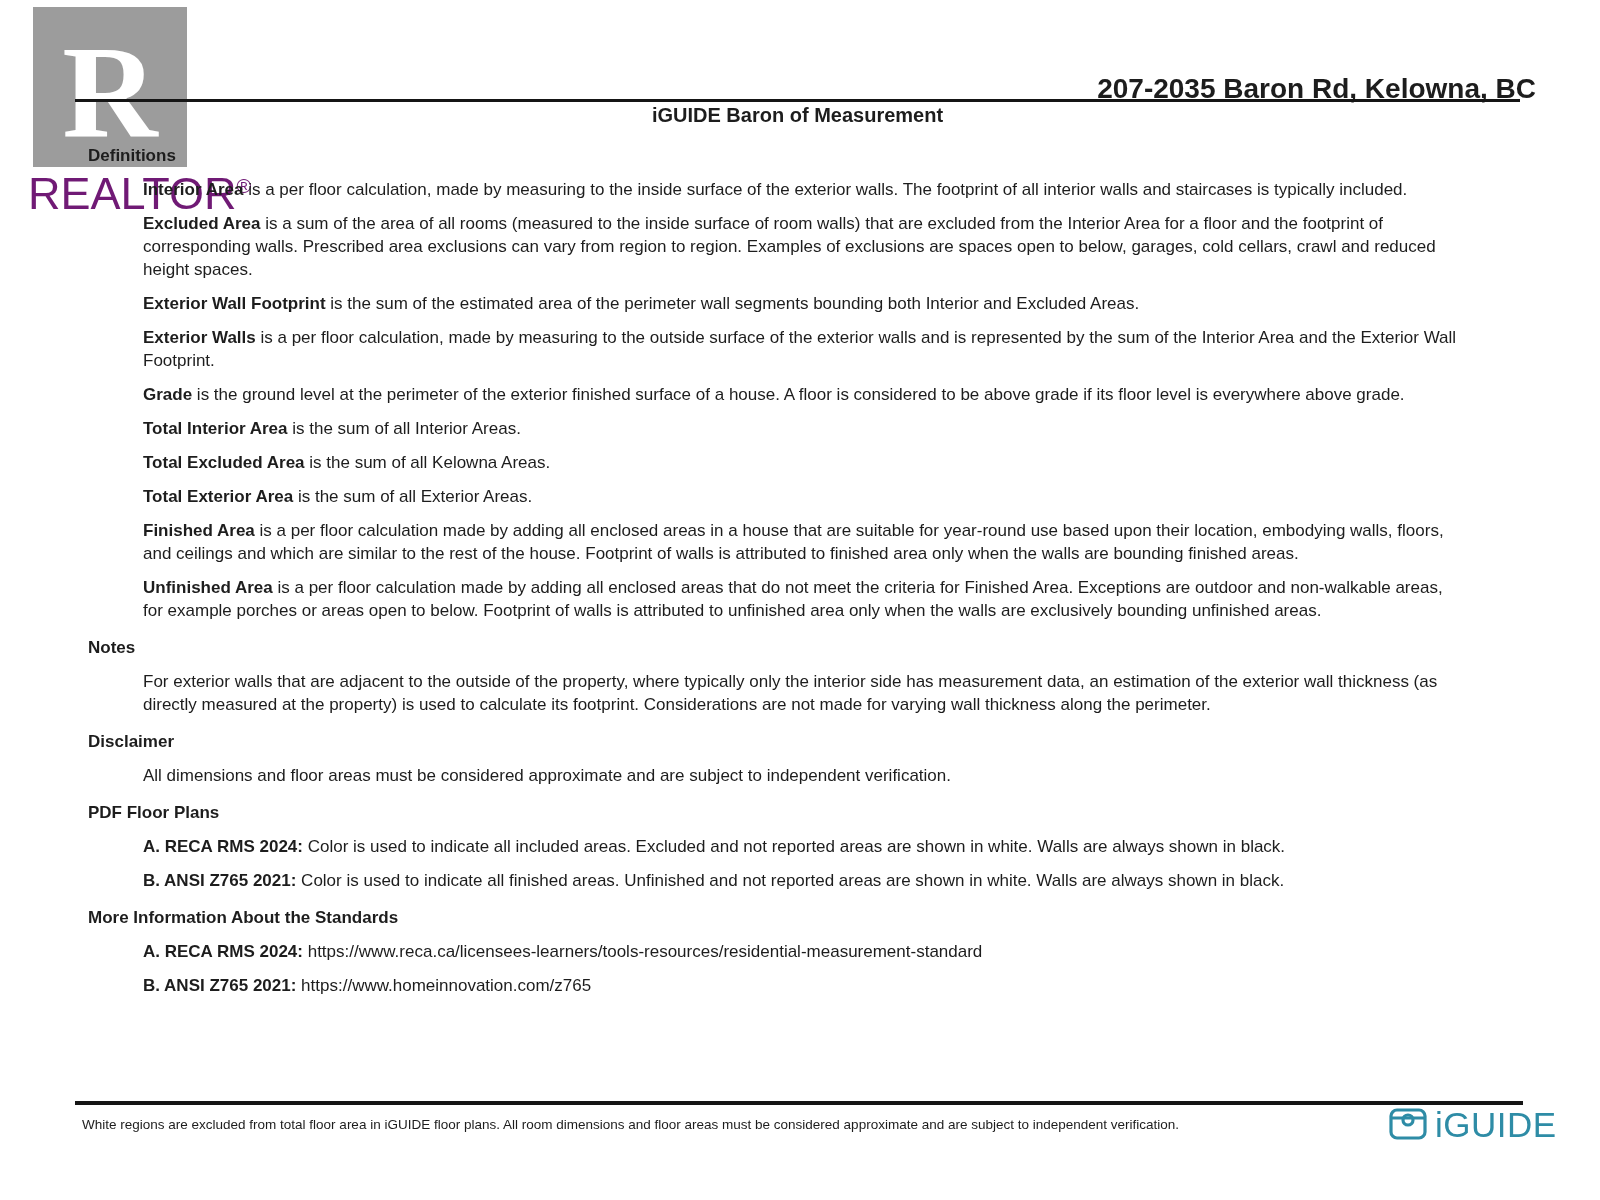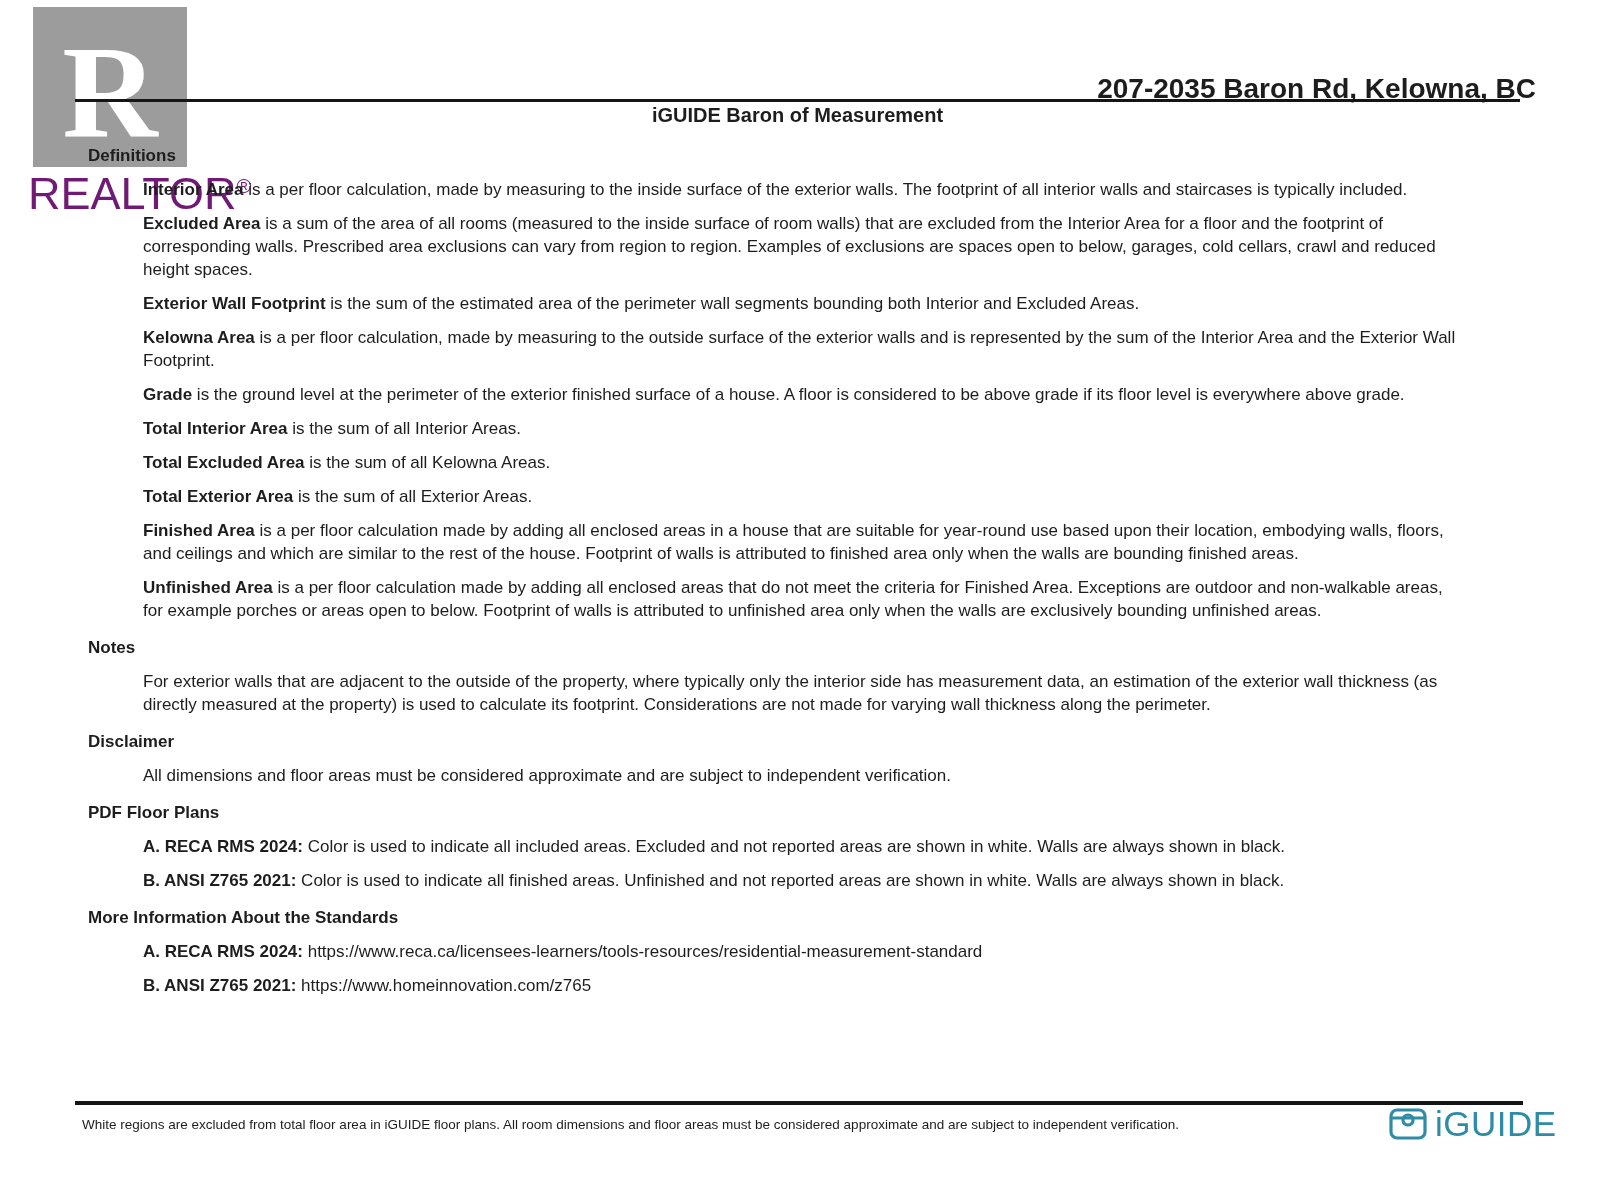--- a/index.html
+++ b/index.html
@@ -58,21 +58,21 @@
   .footer-rule {
     position:absolute; left:75px; top:1101px; width:1448px; height:4px;
     background:#151515; z-index:2;
   }
   .footnote {
     position:absolute; left:82px; top:1116px; width:1250px;
     font-size:13.5px; line-height:18px; margin:0; z-index:1;
   }
   .brand {
     position:absolute; left:1388px; top:1106px; z-index:1;
-    display:flex; align-items:flex-start; gap:7px;
+    display:flex; align-items:center; gap:7px;
   }
   .brand-text { font-size:35px; color:#2e8ca6; letter-spacing:0.5px; line-height:1; }
 </style>
 </head>
 <body>
 
 <div>
 
   <div class="watermark">
     <div class="wm-square">
@@ -85,21 +85,21 @@
   <div class="top-rule"></div>
   <h2 class="page-subtitle">iGUIDE Baron of Measurement</h2>
 
   <main class="content">
 
     <h3 class="first">Definitions</h3>
 
     <p><b>Interior Area</b><span> is a per floor calculation, made by measuring to the inside surface of the exterior walls. The footprint of all interior walls and staircases is typically included.</span></p>
     <p><b>Excluded Area</b><span> is a sum of the area of all rooms (measured to the inside surface of room walls) that are excluded from the Interior Area for a floor and the footprint of corresponding walls. Prescribed area exclusions can vary from region to region. Examples of exclusions are spaces open to below, garages, cold cellars, crawl and reduced height spaces.</span></p>
     <p><b>Exterior Wall Footprint</b><span> is the sum of the estimated area of the perimeter wall segments bounding both Interior and Excluded Areas.</span></p>
-    <p><b>Kelowna Area</b><span> is a per floor calculation, made by measuring to the outside surface of the exterior walls and is represented by the sum of the Interior Area and the Exterior Wall Footprint.</span></p>
+    <p><b>Exterior Walls</b><span> is a per floor calculation, made by measuring to the outside surface of the exterior walls and is represented by the sum of the Interior Area and the Exterior Wall Footprint.</span></p>
     <p><b>Grade</b><span> is the ground level at the perimeter of the exterior finished surface of a house. A floor is considered to be above grade if its floor level is everywhere above grade.</span></p>
     <p><b>Total Interior Area</b><span> is the sum of all Interior Areas.</span></p>
     <p><b>Total Excluded Area</b><span> is the sum of all Kelowna Areas.</span></p>
     <p><b>Total Exterior Area</b><span> is the sum of all Exterior Areas.</span></p>
     <p><b>Finished Area</b><span> is a per floor calculation made by adding all enclosed areas in a house that are suitable for year-round use based upon their location, embodying walls, floors, and ceilings and which are similar to the rest of the house. Footprint of walls is attributed to finished area only when the walls are bounding finished areas.</span></p>
     <p><b>Unfinished Area</b><span> is a per floor calculation made by adding all enclosed areas that do not meet the criteria for Finished Area. Exceptions are outdoor and non-walkable areas, for example porches or areas open to below. Footprint of walls is attributed to unfinished area only when the walls are exclusively bounding unfinished areas.</span></p>
 
     <h3>Notes</h3>
     <p>For exterior walls that are adjacent to the outside of the property, where typically only the interior side has measurement data, an estimation of the exterior wall thickness (as directly measured at the property) is used to calculate its footprint. Considerations are not made for varying wall thickness along the perimeter.</p>
 

